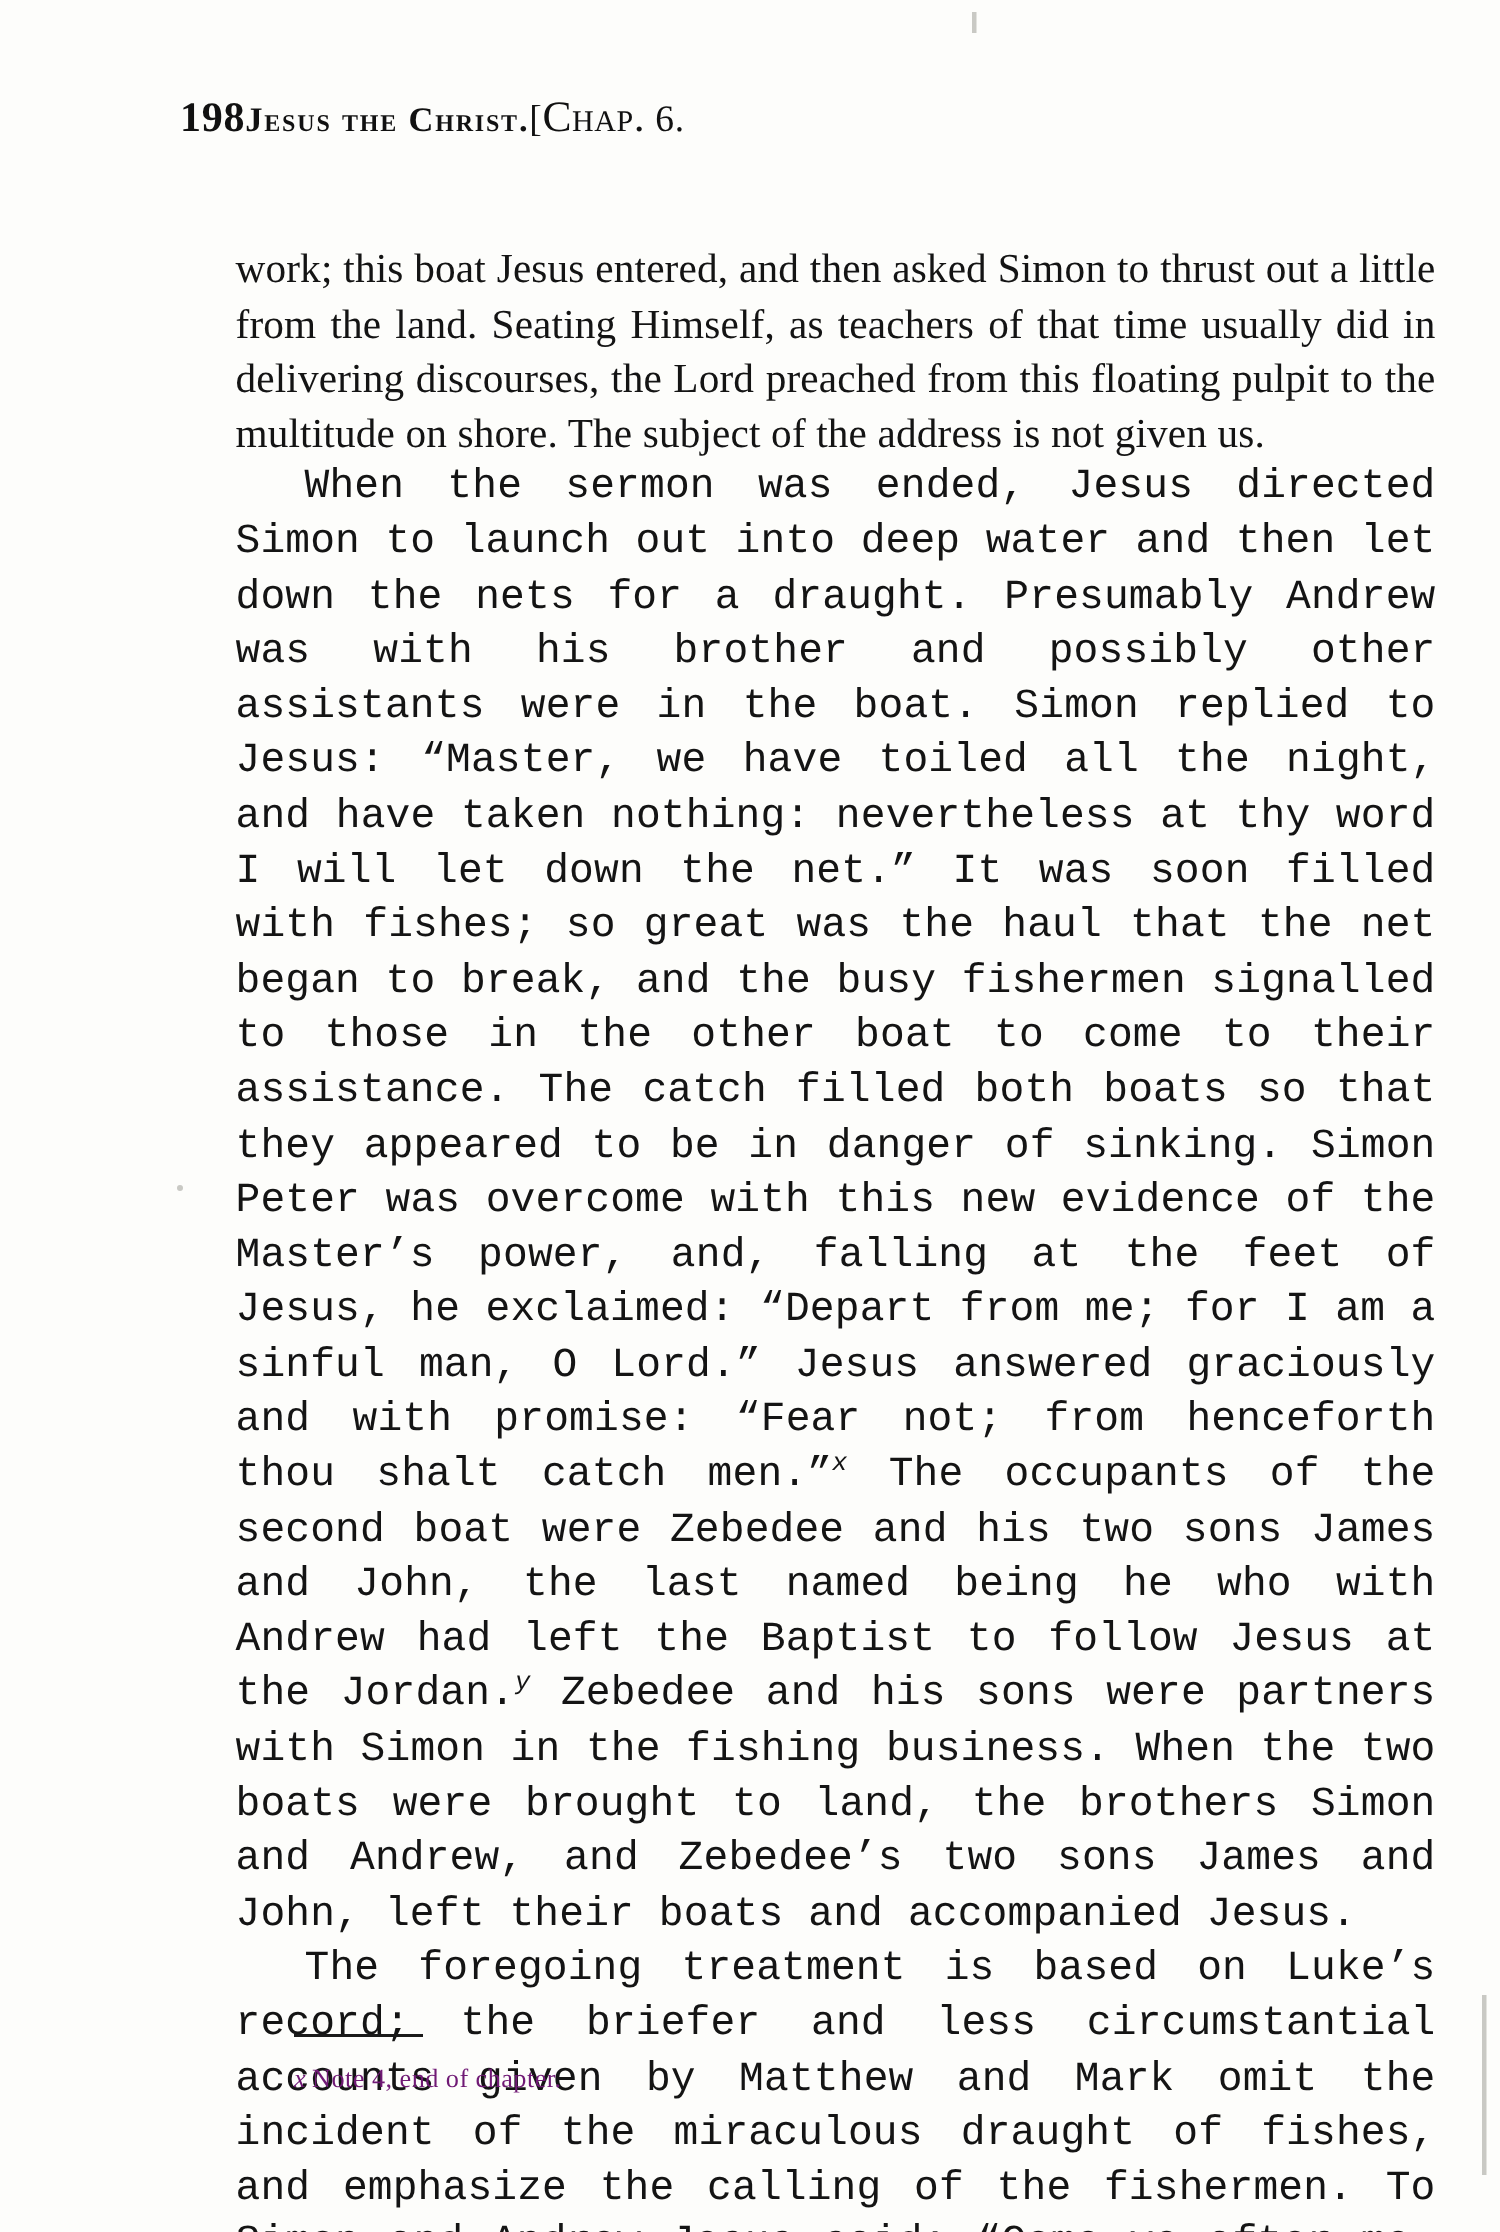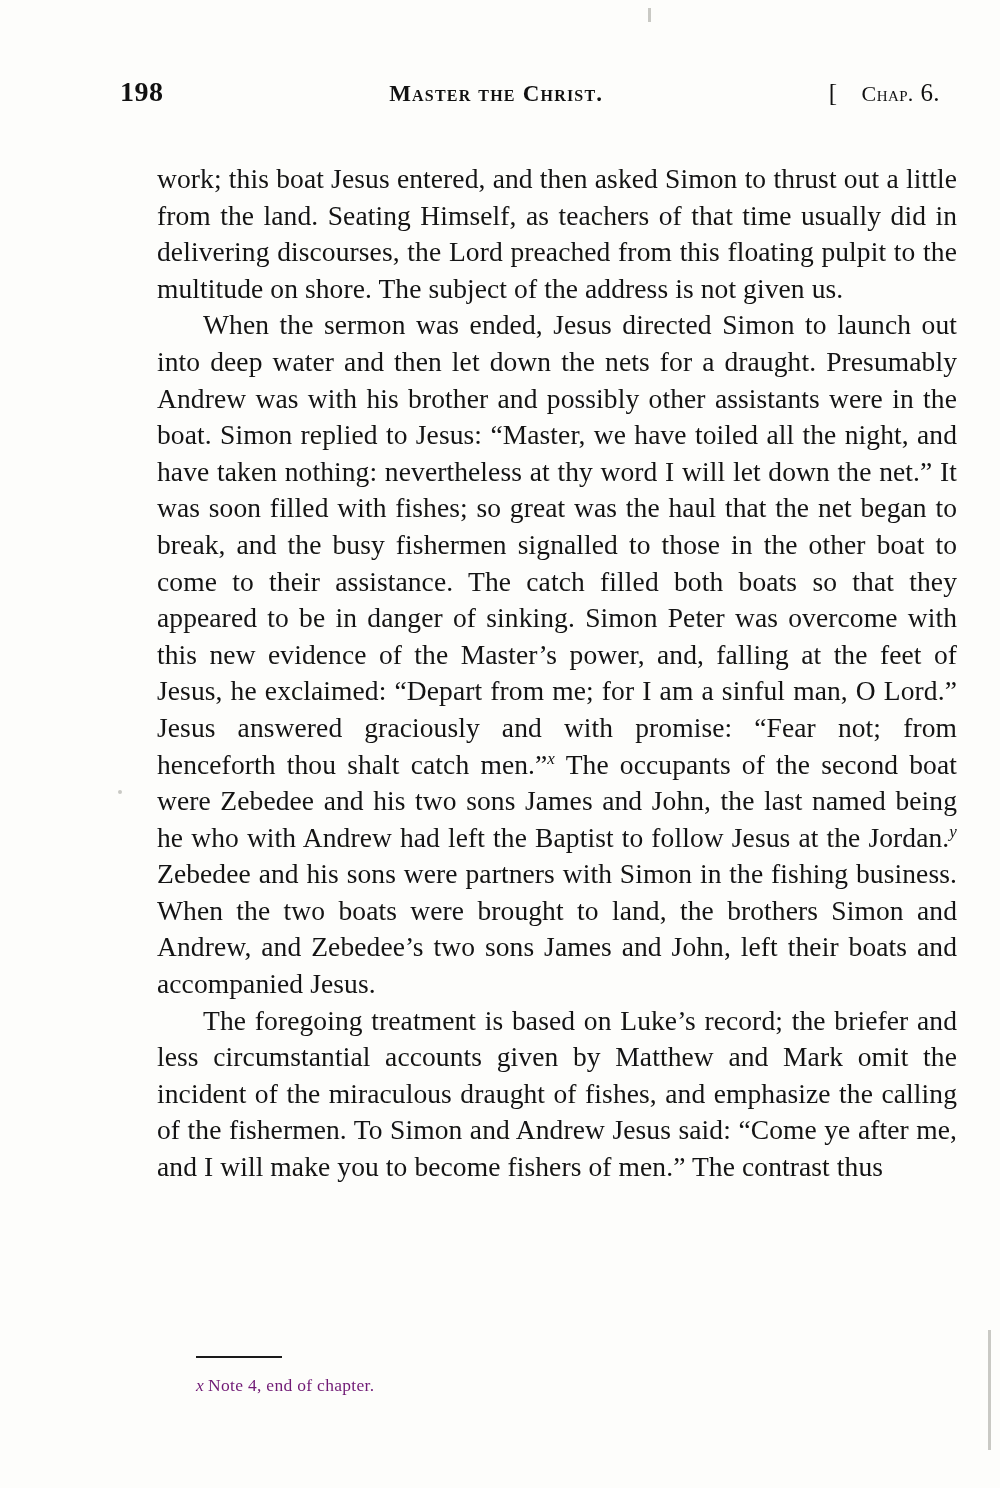--- a/index.html
+++ b/index.html
@@ -18,25 +18,25 @@
   .page {
     position: absolute;
     left: 0; top: 0;
     width: 1000px;
     height: 1488px;
     background: #fdfdfb;
   }
   .header {
     position: absolute;
     left: 120px;
-    top: 76px;
+    top: 62px;
     width: 820px;
     display: flex;
     align-items: baseline;
-    justify-content: space-between;
+    justify-content: flex-start;
   }
   .folio {
     font-size: 28px;
     font-weight: bold;
     letter-spacing: 0.5px;
     color: #111;
   }
   .running-title {
     font-size: 23px;
     font-variant: small-caps;
@@ -46,41 +46,41 @@
     white-space: nowrap;
   }
   .chapter-ref {
     font-size: 25px;
     letter-spacing: 0.4px;
     color: #111;
     white-space: nowrap;
   }
   .chapter-ref .sc {
     font-variant: small-caps;
-    font-size: 22px;
-    margin-left: 24px;
+    font-size: 29px;
   }
   .body-text {
     position: absolute;
     left: 157px;
     top: 118px;
     width: 800px;
     margin-top: 43px;
   }
   p.para {
     margin: 0 0 0 0;
     font-size: 27.5px;
     line-height: 36.6px;
     text-align: justify;
     text-justify: inter-word;
     color: #141414;
     letter-spacing: 0.1px;
   }
   p.para.indent {
     text-indent: 46px;
+    font-family: Liberation Mono, monospace;
   }
   p.para + p.para {
     margin-top: 0px;
   }
   sup.note {
     font-size: 17px;
     vertical-align: super;
     font-style: italic;
     line-height: 0;
   }
@@ -127,21 +127,21 @@
 <body>
 
 <div class="page">
 
   <div class="edge-mark top-tick"></div>
   <div class="edge-mark right-bar"></div>
   <div class="edge-mark left-dot"></div>
 
   <div class="header">
     <div class="folio">198</div>
-    <div class="running-title">Master the Christ.</div>
+    <div class="running-title">Jesus the Christ.</div>
     <div class="chapter-ref">
       <span>[</span><span class="sc">Chap.</span> <span>6.</span>
     </div>
   </div>
 
   <div class="body-text">
 
     <p class="para">work; this boat Jesus entered, and then asked Simon to thrust out a little from the land. Seating Himself, as teachers of that time usually did in delivering discourses, the Lord preached from this floating pulpit to the multitude on shore. The subject of the address is not given us.</p>
 
     <p class="para indent"><span>When the sermon was ended, Jesus directed Simon to launch out into deep water and then let down the nets for a draught. Presumably Andrew was with his brother and possibly other assistants were in the boat. Simon replied to Jesus: “Master, we have toiled all the night, and have taken nothing: nevertheless at thy word I will let down the net.” It was soon filled with fishes; so great was the haul that the net began to break, and the busy fishermen signalled to those in the other boat to come to their assistance. The catch filled both boats so that they appeared to be in danger of sinking. Simon Peter was overcome with this new evidence of the Master’s power, and, falling at the feet of Jesus, he exclaimed: “Depart from me; for I am a sinful man, O Lord.” Jesus answered graciously and with promise: “Fear not; from henceforth thou shalt catch men.”</span><sup class="note">x</sup><span> The occupants of the second boat were Zebedee and his two sons James and John, the last named being he who with Andrew had left the Baptist to follow Jesus at the Jordan.</span><sup class="note">y</sup><span> Zebedee and his sons were partners with Simon in the fishing business. When the two boats were brought to land, the brothers Simon and Andrew, and Zebedee’s two sons James and John, left their boats and accompanied Jesus.</span></p>

